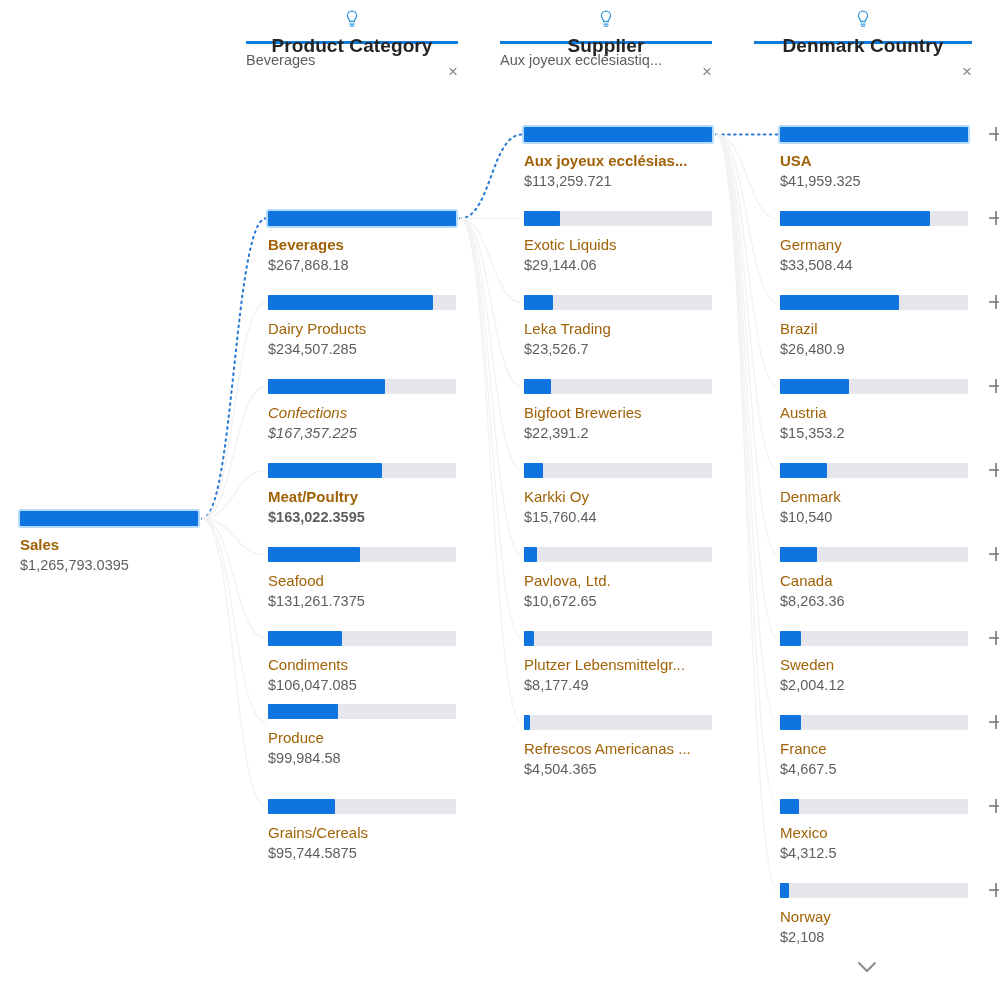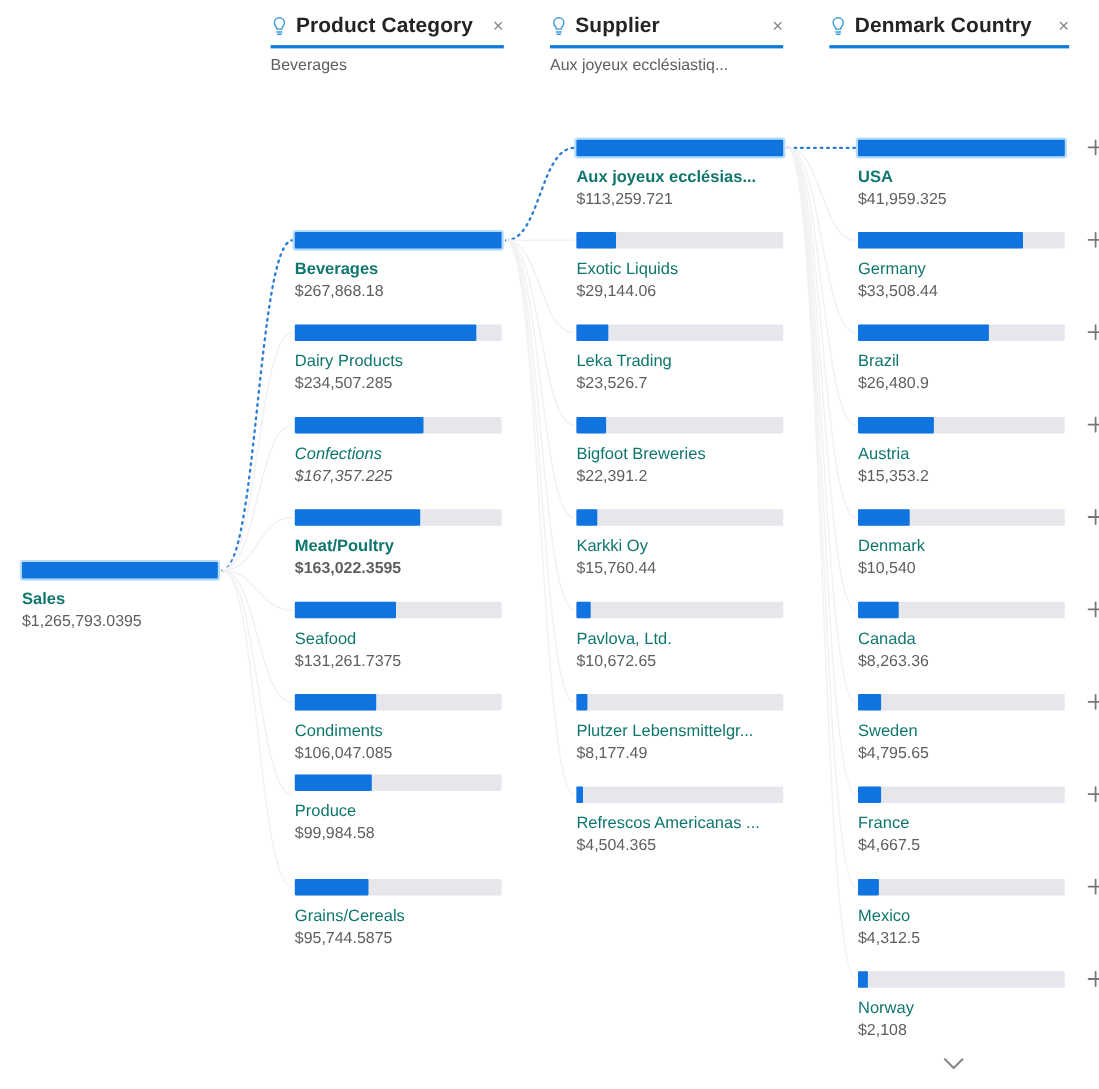--- a/index.html
+++ b/index.html
@@ -34,20 +34,21 @@
   .col-header {
     position: absolute;
     top: 10px;
     height: 62px;
   }
   .hdr-row {
     display: flex;
     align-items: center;
     gap: 7px;
     height: 28px;
+    flex-direction: column;
   }
   .bulb-icon {
     width: 16px;
     height: 18px;
     flex: 0 0 auto;
     display: block;
   }
   .hdr-title {
     font-size: 19px;
     font-weight: 600;
@@ -101,21 +102,21 @@
     position: absolute;
     left: 0; top: 0; bottom: 0;
     background: #0f74e0;
     border-radius: 1px;
   }
   .node.sel .bar-fill {
     box-shadow: 0 0 0 2px #b6dcfb;
   }
   .node-label {
     font-size: 15px;
-    color: #0f766e;
+    color: #a16207;
     margin-top: 9px;
     line-height: 19px;
     white-space: nowrap;
     overflow: hidden;
     text-overflow: ellipsis;
     max-width: 195px;
   }
   .node.sel .node-label {
     font-weight: 700;
   }
@@ -469,21 +470,21 @@
           <div class="bar-track" style="width:188px">
             <div class="bar-fill" style="width:21px"></div>
           </div>
           <span class="plus-icon">
             <svg width="20" height="20" viewBox="0 0 20 20" fill="none">
               <path d="M10 3.6v12.8M3.6 10h12.8" stroke="#76747a" stroke-width="1.6" stroke-linecap="round"></path>
             </svg>
           </span>
         </div>
         <div class="node-label">Sweden</div>
-        <div class="node-value">$4,795.65</div>
+        <div class="node-value">$2,004.12</div>
       </div>
       <div class="node" style="left: 780px; top: 715px;">
         <div class="bar-row">
           <div class="bar-track" style="width:188px">
             <div class="bar-fill" style="width:21px"></div>
           </div>
           <span class="plus-icon">
             <svg width="20" height="20" viewBox="0 0 20 20" fill="none">
               <path d="M10 3.6v12.8M3.6 10h12.8" stroke="#76747a" stroke-width="1.6" stroke-linecap="round"></path>
             </svg>

